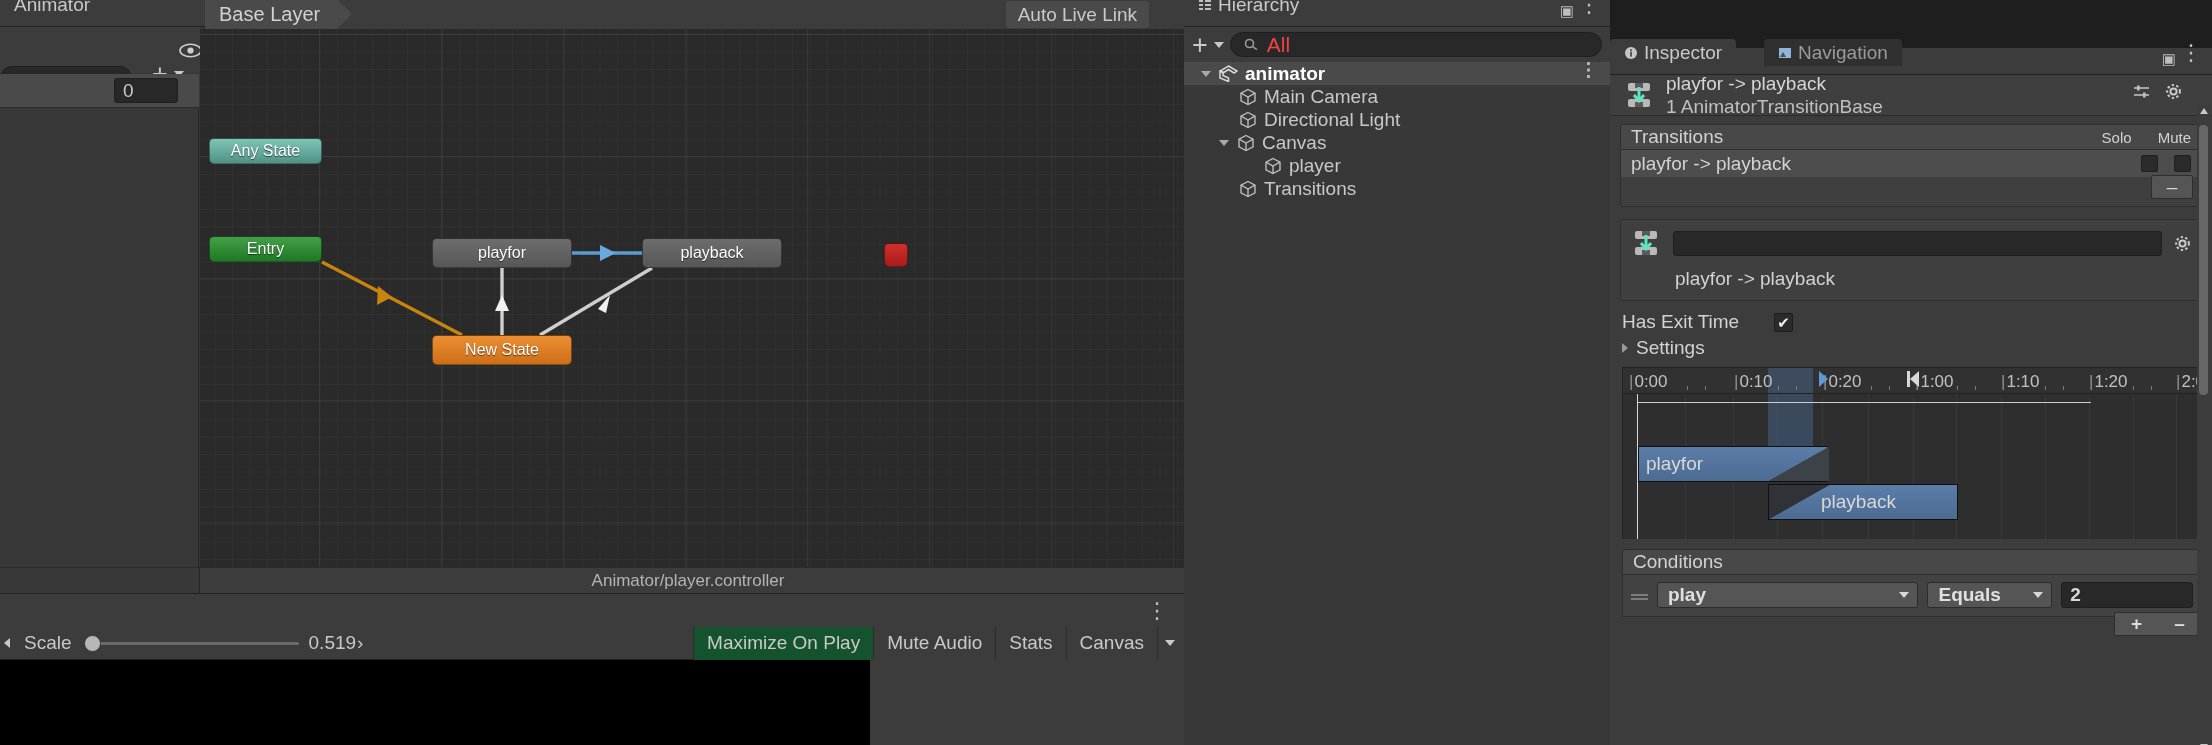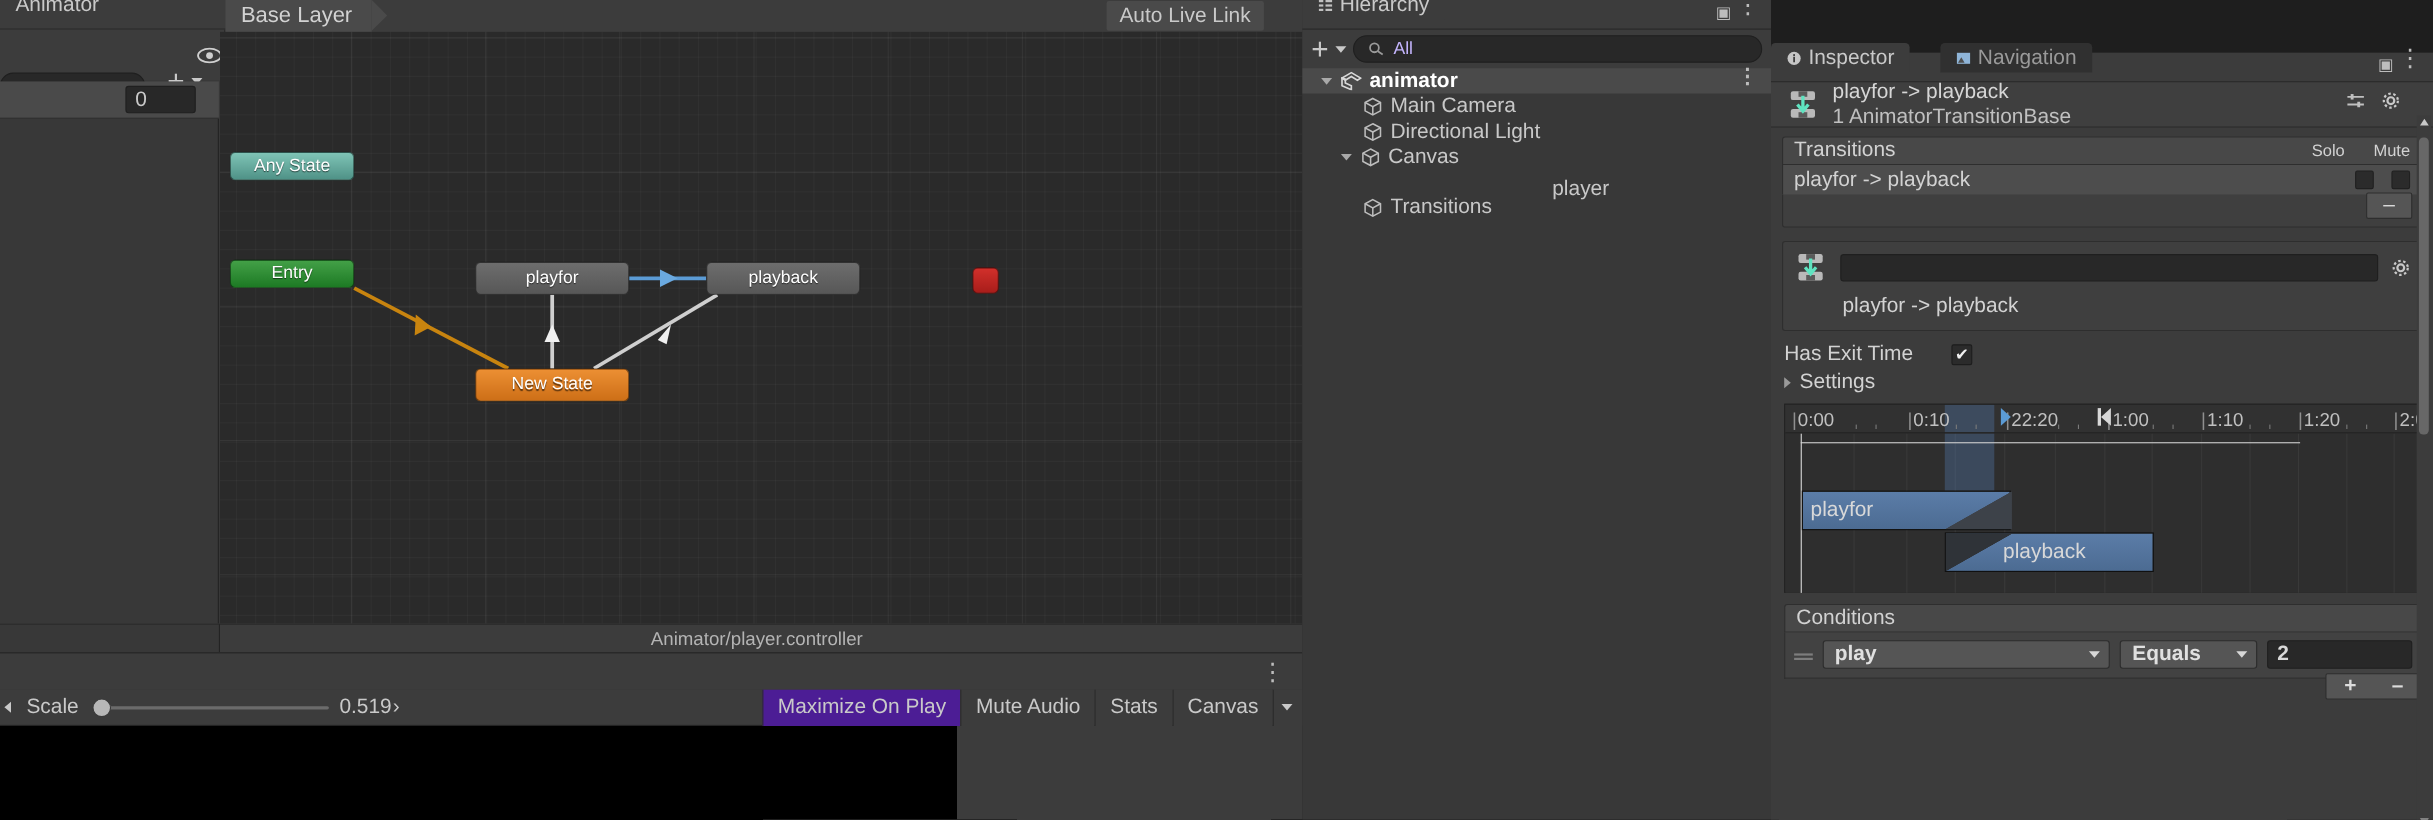--- a/index.html
+++ b/index.html
@@ -138,40 +138,40 @@
   .scale-label{ margin-left:14px; font-size:19px; color:#c9c9c9;}
   .slider-wrap{ position:relative; margin-left:12px; width:215px; height:20px; display:flex; align-items:center;}
   .slider-track{ position:absolute; left:10px; right:0; height:3px; background:#6b6b6b; border-radius:2px;}
   .slider-knob{ position:absolute; left:0px; width:17px; height:17px; border-radius:50%; background:#b7b7b7; border:1px solid #3a3a3a;}
   .scale-val{ margin-left:10px; font-size:19px; color:#c9c9c9; }
   .toolbtns{ margin-left:auto; display:flex; align-items:center; height:33px; }
   .tbtn{
     height:33px; padding:0 13px; display:flex; align-items:center; font-size:19px;
     color:#c9c9c9; background:#3c3c3c; border-left:1px solid #2b2b2b;
   }
-  .tbtn.on{ background:#4c1d95; }
+  .tbtn.on{ background:#14532d; }
   .tbtn.drop{ padding:0 9px 0 7px; }
 
   .game-view{
     position:absolute; left:0; top:660px; width:1184px; height:85px; background:#000;
   }
   .game-view-right{
     position:absolute; left:870px; top:660px; width:314px; height:85px; background:#3c3c3c;
   }
 
   
   .hier-col{ position:absolute; left:1184px; top:0; width:426px; height:745px; background:#383838; }
   .hier-tabbar{ position:relative; height:27px; background:#3c3c3c; border-bottom:1px solid #232323;}
   .hier-toolbar{
     position:absolute; left:0; top:27px; width:426px; height:35px; background:#3c3c3c;
     display:flex; align-items:center; padding:0 8px; gap:6px;
   }
   .searchbox{
     flex:1; height:25px; background:#282828; border:1px solid #1f1f1f; border-radius:13px;
-    display:flex; align-items:center; gap:9px; padding:0 10px 0 13px; font-size:16px; color:#c4b5fd;
+    display:flex; align-items:center; gap:9px; padding:0 10px 0 13px; font-size:21px; color:#ef4444;
   }
   .hier-list{ position:absolute; left:0; top:62px; width:426px; bottom:0; background:#383838; }
   .hier-row{
     position:relative; height:23px; display:flex; align-items:center; gap:7px;
     font-size:19px; color:#c8c8c8; padding-left:10px;
   }
   .hier-row.selected{ background:#4a4a4a; font-weight:bold; color:#ffffff; }
   .hier-row .fold{
     width:12px; height:12px; flex:0 0 12px; display:flex; align-items:center; justify-content:center;
   }
@@ -472,21 +472,21 @@
             <span class="tri-dn"></span>
           </span>
         <svg width="18" height="18" viewBox="0 0 18 18">
           <polygon points="9,1.5 16,5.2 16,12.8 9,16.5 2,12.8 2,5.2" fill="none" stroke="#bdbdbd" stroke-width="1.4"></polygon>
           <polyline points="2,5.2 9,9 16,5.2" fill="none" stroke="#bdbdbd" stroke-width="1.4"></polyline>
           <line x1="9" y1="9" x2="9" y2="16.5" stroke="#bdbdbd" stroke-width="1.4"></line>
         </svg>
         <span>Canvas</span>
       </div>
 
-      <div class="hier-row" style="padding-left:80px;flex-direction:column;">
+      <div class="hier-row" style="padding-left:80px;">
         <svg width="18" height="18" viewBox="0 0 18 18">
           <polygon points="9,1.5 16,5.2 16,12.8 9,16.5 2,12.8 2,5.2" fill="none" stroke="#bdbdbd" stroke-width="1.4"></polygon>
           <polyline points="2,5.2 9,9 16,5.2" fill="none" stroke="#bdbdbd" stroke-width="1.4"></polyline>
           <line x1="9" y1="9" x2="9" y2="16.5" stroke="#bdbdbd" stroke-width="1.4"></line>
         </svg>
         <span>player</span>
       </div>
 
       <div class="hier-row" style="padding-left:55px;">
         <svg width="18" height="18" viewBox="0 0 18 18">
@@ -598,21 +598,21 @@
       <div class="kv-row">
         <span class="tri-r"></span>
         <span>Settings</span>
       </div>
 
       <div class="tl">
         <div class="tl-ruler">
           <span class="sel-band" style="left:145px; width:45px; top:0; bottom:0;"></span>
           <span class="tick" style="left:6px;">0:00</span>
           <span class="tick" style="left:111px;">0:10</span>
-          <span class="tick" style="left:200px;">22:20</span>
+          <span class="tick" style="left:200px;">0:20</span>
           <span class="tick" style="left:292px;">1:00</span>
           <span class="tick" style="left:378px;">1:10</span>
           <span class="tick" style="left:466px;">1:20</span>
           <span class="tick" style="left:553px;">2:0</span>
           <span class="minor" style="left:64px;"></span>
             <span class="minor" style="left:82px;"></span>
           <span class="minor" style="left:155px;"></span>
             <span class="minor" style="left:173px;"></span>
           <span class="minor" style="left:248px;"></span>
             <span class="minor" style="left:266px;"></span>

